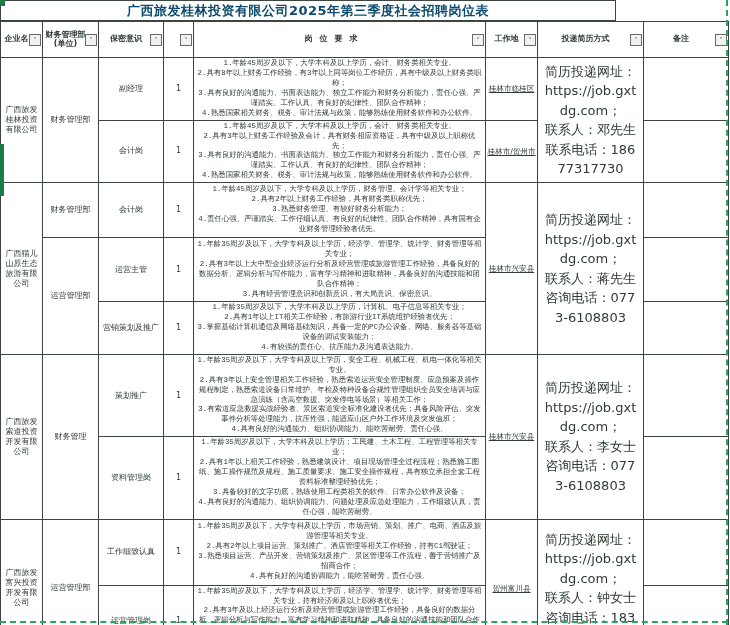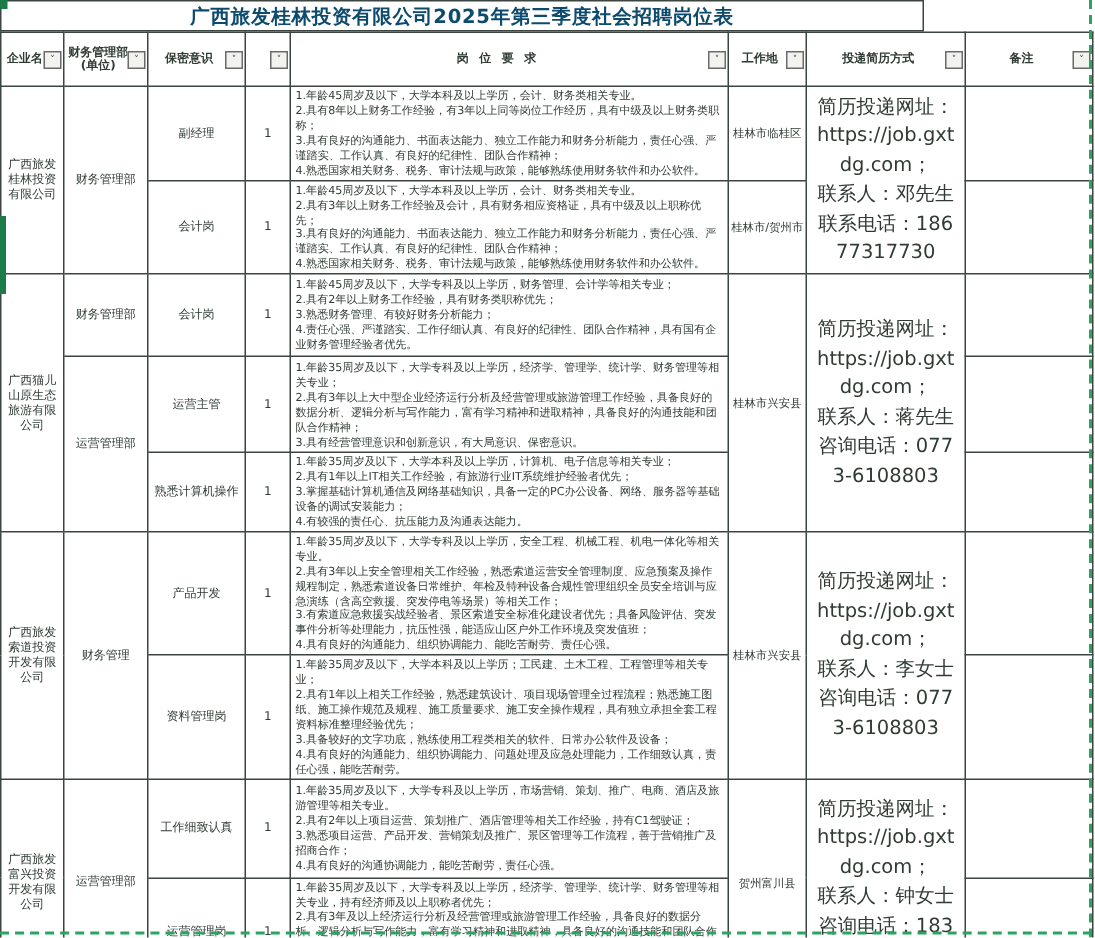--- a/index.html
+++ b/index.html
@@ -16,26 +16,27 @@
     font-size:13px;font-weight:bold;color:#0c4a6e;letter-spacing:.5px;
   }
   table{border-collapse:collapse;table-layout:fixed;width:728px;}
   td{
     border:1px solid #3c453f;box-sizing:border-box;
     vertical-align:middle;text-align:center;
     font-size:8px;line-height:1.25;
     white-space:pre-line;overflow:hidden;padding:0 1px;
   }
   td.req{
-    text-align:left;vertical-align:middle;
+    text-align:center;vertical-align:middle;
     font-size:7.4px;line-height:1.34;padding:1px 3px;
     word-break:break-all;
+    font-family:Liberation Mono, monospace;
   }
   td.contact{font-size:13px;line-height:1.5;word-break:break-all;padding:0 4px;}
-  td.loc{font-size:7.6px;}
+  td.loc{font-size:7.6px;text-decoration:underline;}
   td.cnt{font-size:8px;}
   .hdr td{position:relative;font-weight:bold;font-size:8px;line-height:1.1;padding-right:11px;}
   .hdr td.reqh{letter-spacing:7px;}
   .filter-btn{
     position:absolute;right:1px;top:50%;transform:translateY(-50%);
     width:10px;height:10px;border:1px solid #6a6a6a;background:#f2f2ee;
     font-size:6px;line-height:9px;text-align:center;color:#333;
     font-weight:normal;letter-spacing:0;
   }
   
@@ -147,33 +148,33 @@
       <td rowspan="2">运营管理部</td>
       <td>运营主管</td>
       <td class="cnt">1</td>
       <td class="req">1.年龄35周岁及以下，大学专科及以上学历，经济学、管理学、统计学、财务管理等相关专业；
 2.具有3年以上大中型企业经济运行分析及经营管理或旅游管理工作经验，具备良好的数据分析、逻辑分析与写作能力，富有学习精神和进取精神，具备良好的沟通技能和团队合作精神；
 3.具有经营管理意识和创新意识，有大局意识、保密意识。</td>
       <td></td>
     </tr>
 
     <tr style="height:52px">
-      <td>熟悉计算机操作</td>
+      <td>营销策划及推广</td>
       <td class="cnt">1</td>
       <td class="req">1.年龄35周岁及以下，大学本科及以上学历，计算机、电子信息等相关专业；
 2.具有1年以上IT相关工作经验，有旅游行业IT系统维护经验者优先；
 3.掌握基础计算机通信及网络基础知识，具备一定的PC办公设备、网络、服务器等基础设备的调试安装能力；
 4.有较强的责任心、抗压能力及沟通表达能力。</td>
       <td></td>
     </tr>
 
     <tr style="height:62px">
       <td rowspan="2">广西旅发索道投资开发有限公司</td>
       <td rowspan="2">财务管理</td>
-      <td>产品开发</td>
+      <td>策划推广</td>
       <td class="cnt">1</td>
       <td class="req">1.年龄35周岁及以下，大学专科及以上学历，安全工程、机械工程、机电一体化等相关专业。
 2.具有3年以上安全管理相关工作经验，熟悉索道运营安全管理制度、应急预案及操作规程制定，熟悉索道设备日常维护、年检及特种设备合规性管理组织全员安全培训与应急演练（含高空救援、突发停电等场景）等相关工作；
 3.有索道应急救援实战经验者、景区索道安全标准化建设者优先；具备风险评估、突发事件分析等处理能力，抗压性强，能适应山区户外工作环境及突发值班；
 4.具有良好的沟通能力、组织协调能力、能吃苦耐劳、责任心强。</td>
       <td class="loc" rowspan="2">桂林市兴安县</td>
       <td class="contact" rowspan="2">简历投递网址：https://job.gxtdg.com；
 联系人：李女士
 咨询电话：0773-6108803</td>
       <td></td>

